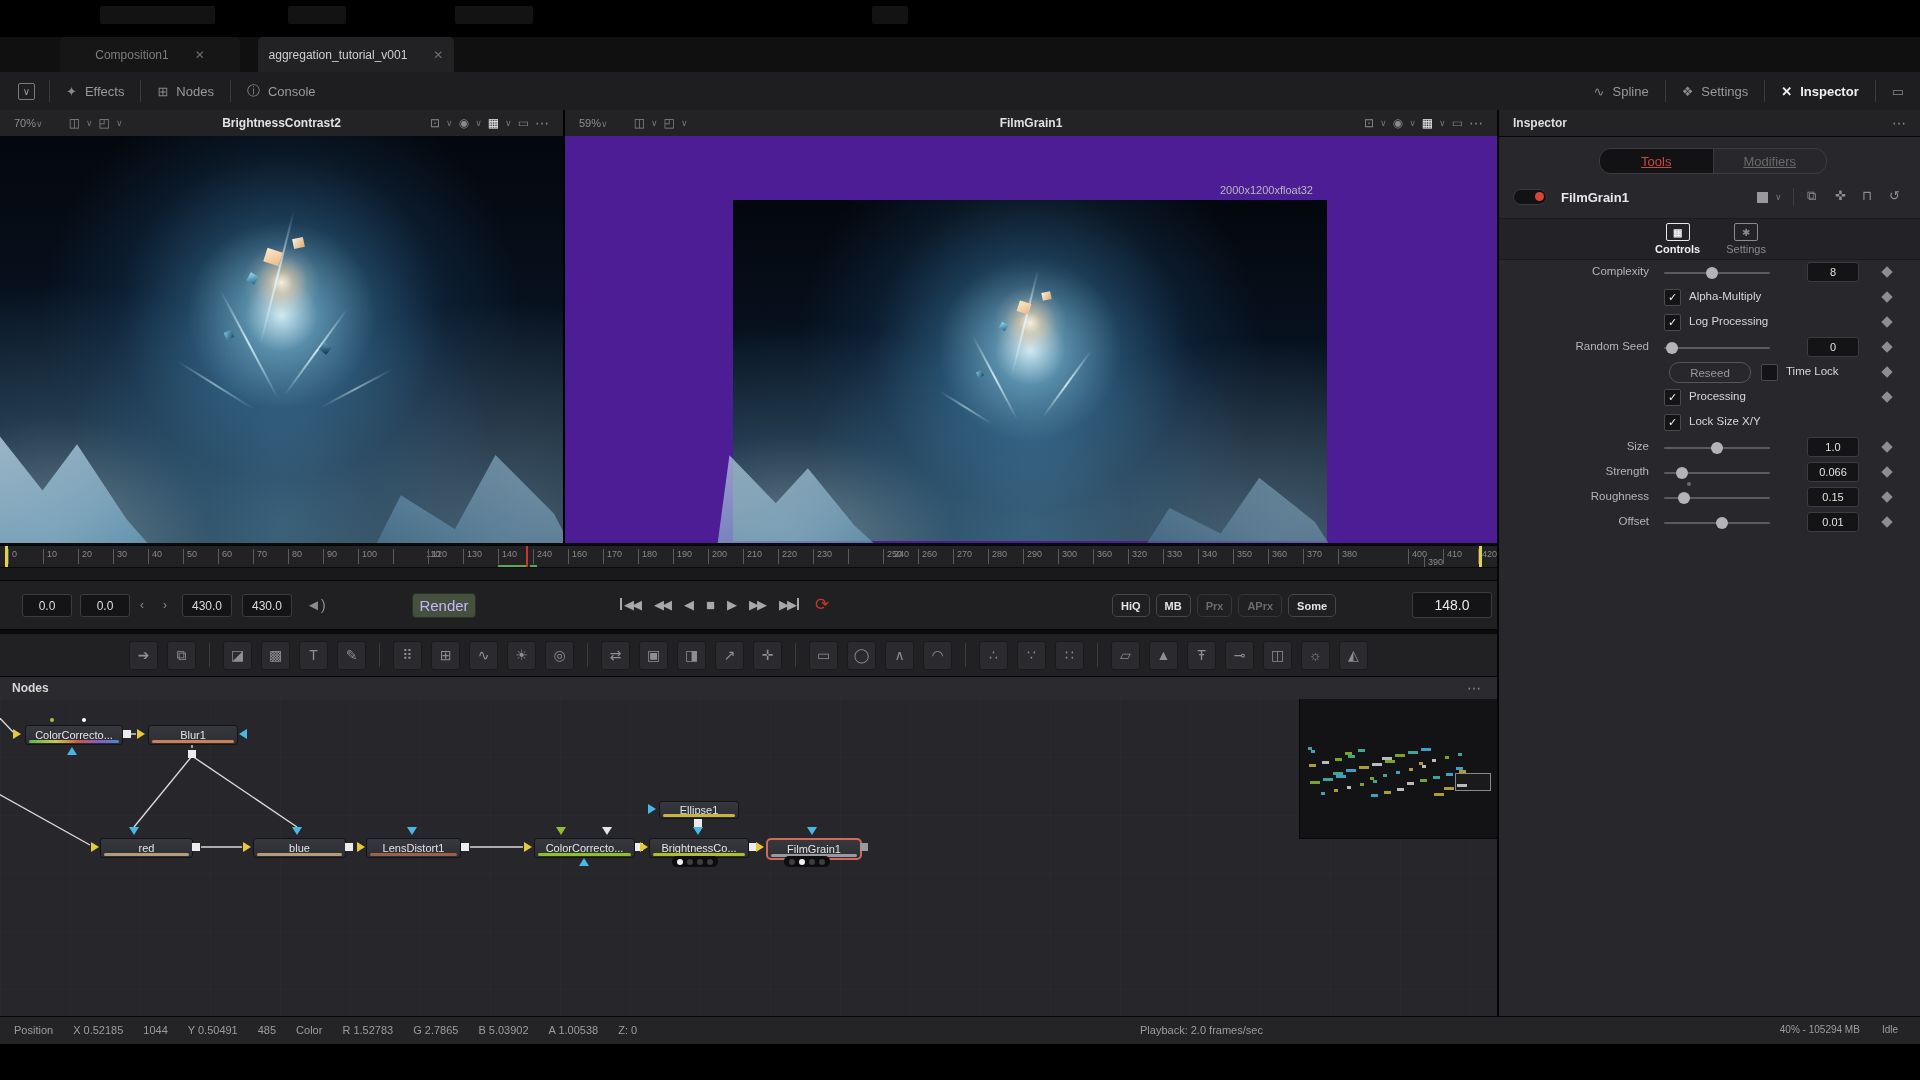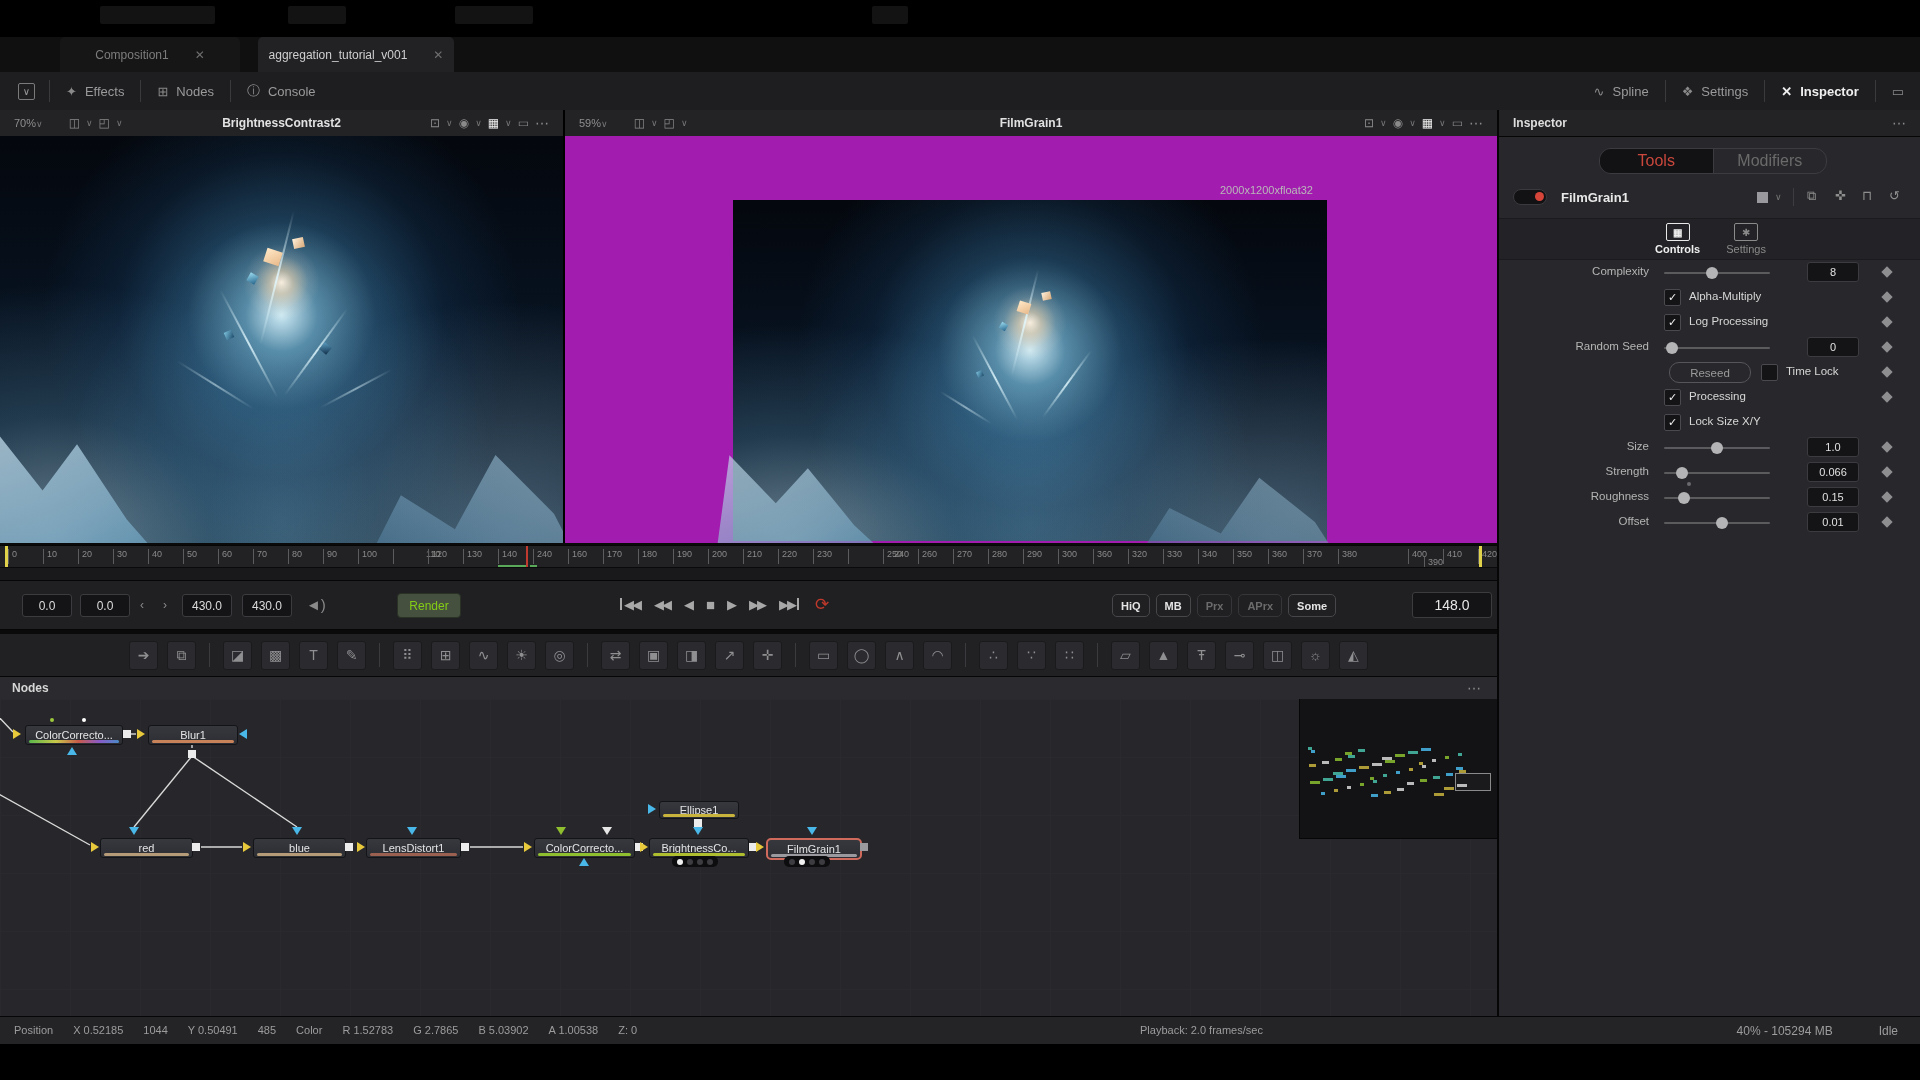--- a/index.html
+++ b/index.html
@@ -25,21 +25,21 @@
   .viewer-header{position:absolute;top:110px;height:26px;background:#232326;border-bottom:1px solid #060606;display:flex;align-items:center;font-size:11px;color:#8e8e8e;}
   #vh-left{left:0;width:563px;}
   #vh-right{left:565px;width:932px;border-bottom:2px solid #4e2a27;}
   .vh-title{position:absolute;left:0;right:0;text-align:center;color:#e2e2e2;font-weight:bold;font-size:12px;pointer-events:none;}
   .vh-group{display:flex;align-items:center;gap:6px;z-index:2;}
   .vh-ic{font-size:12px;color:#8a8a8a;}
   .vh-ic.on{color:#efefef;}
   .chev{font-size:9px;color:#777;}
   .viewer-body{position:absolute;top:136px;height:407px;background:#0c0c0e;overflow:hidden;}
   #vb-left{left:0;width:563px;}
-  #vb-right{left:565px;width:932px;background:#a21caf;}
+  #vb-right{left:565px;width:932px;background:#4c1d95;}
   .pane-divider{left:563px;top:110px;width:2px;height:433px;background:#000;}
   .energy{position:absolute;background:
     radial-gradient(circle at 50% 36%, rgba(255,242,225,0.95) 0%, rgba(255,216,170,0.55) 3%, rgba(255,220,190,0.12) 7%, transparent 10%),
     radial-gradient(circle at 50% 44%, rgba(215,245,255,0.95) 0%, rgba(130,205,240,0.62) 10%, rgba(70,150,205,0.34) 26%, rgba(35,90,140,0.18) 45%, transparent 66%),
     radial-gradient(ellipse at 50% 95%, rgba(120,190,225,0.28) 0%, transparent 55%),
     radial-gradient(ellipse at 10% 100%, rgba(200,230,245,0.5) 0%, rgba(110,170,205,0.25) 22%, transparent 45%),
     radial-gradient(ellipse at 90% 100%, rgba(170,210,235,0.38) 0%, transparent 42%),
     linear-gradient(180deg,#04070d 0%,#071220 45%,#0a1a29 100%);}
   .streak{position:absolute;width:2px;background:linear-gradient(180deg,transparent,rgba(225,248,255,0.85),transparent);filter:blur(0.6px);}
   .cube{position:absolute;border:0;}
@@ -49,21 +49,21 @@
   #ruler{left:0;top:545px;width:1497px;height:22px;background:#222225;border-top:1px solid #060606;}
   .tick{position:absolute;top:3px;height:15px;border-left:1px solid #5c5c5f;padding-left:3px;font-size:9px;color:#8a8a8a;}
   #range-start,#range-end{position:absolute;top:0;width:3px;height:22px;background:#e0d24a;}
   #playhead{position:absolute;top:0;width:2px;height:22px;background:#c03a30;}
   .green-seg{position:absolute;top:19px;height:2px;background:#5aa85a;}
   #ruler-gap{left:0;top:567px;width:1497px;height:13px;background:#19191c;border-top:1px solid #0a0a0a;}
   
   #transport{left:0;top:580px;width:1497px;height:48px;background:#202023;border-top:1px solid #060606;border-bottom:1px solid #060606;}
   .t-field{position:absolute;top:13px;height:21px;background:#141416;border:1px solid #3c3c40;border-radius:3px;color:#dcdcdc;font-size:12px;display:flex;align-items:center;justify-content:center;}
   .t-chev{position:absolute;top:13px;height:21px;color:#8a8a8a;font-size:12px;display:flex;align-items:center;}
-  #render-btn{position:absolute;left:397px;top:12px;width:62px;height:23px;background:#45503f;border:1px solid #2a3226;border-radius:4px;color:#84cc16;font-size:12px;display:flex;align-items:center;justify-content:center;}
+  #render-btn{position:absolute;left:412px;top:12px;width:62px;height:23px;background:#45503f;border:1px solid #2a3226;border-radius:4px;color:#c4b5fd;font-size:15px;display:flex;align-items:center;justify-content:center;}
   #playback{position:absolute;left:618px;top:10px;display:flex;align-items:center;gap:14px;}
   .pb{color:#a8a8a8;font-size:13px;letter-spacing:-2px;display:flex;align-items:center;height:26px;}
   .pb .bar{display:inline-block;width:2px;height:12px;background:#a8a8a8;margin:0 2px;}
   .pb.stop-sq{font-size:15px;}
   .pb.loop{color:#c0392b;font-size:17px;letter-spacing:0;}
   #quality{position:absolute;left:1112px;top:13px;display:flex;gap:6px;}
   .q-btn{height:21px;padding:0 8px;border:1px solid #47474b;border-radius:5px;font-size:11px;font-weight:bold;display:flex;align-items:center;color:#e4e4e4;background:#202023;}
   .q-btn.off{color:#6b6b6b;border-color:#36363a;}
   #frame-box{position:absolute;left:1412px;top:11px;width:78px;height:24px;background:#141416;border:1px solid #3c3c40;border-radius:3px;color:#e8e8e8;font-size:14px;display:flex;align-items:center;justify-content:center;}
   
@@ -87,21 +87,21 @@
   .pill i{width:6px;height:6px;border-radius:50%;background:#3d3d41;}
   .pill i.on{background:#f0f0f0;}
   #minimap{position:absolute;right:0;top:0;width:197px;height:139px;background:#131316;border-left:1px solid #060606;border-bottom:1px solid #060606;}
   .mm-dash{position:absolute;height:3px;}
   #mm-box{position:absolute;right:6px;top:74px;width:34px;height:16px;border:1px solid #8a8a8a;background:#1a1a1d;}
   
   #inspector{left:1497px;top:110px;width:423px;height:906px;background:#28282c;border-left:2px solid #060606;}
   #insp-header{position:absolute;left:0;top:0;width:100%;height:26px;background:#232326;border-bottom:1px solid #060606;}
   #insp-title{position:absolute;left:14px;top:6px;font-weight:bold;font-size:12px;color:#dedede;}
   #insp-tabs{position:absolute;left:100px;top:38px;width:226px;height:24px;display:flex;border:1px solid #3c3c40;border-radius:12px;overflow:hidden;}
-  .insp-tab{flex:1;display:flex;align-items:center;justify-content:center;font-size:16px;}
+  .insp-tab{flex:1;display:flex;align-items:center;justify-content:center;font-size:13px;text-decoration:underline;}
   #tab-tools{background:#121214;color:#c9473c;border-right:1px solid #3c3c40;}
   #tab-modifiers{color:#6a6a6a;}
   #node-row{position:absolute;left:0;top:72px;width:100%;height:30px;display:flex;align-items:center;}
   #node-toggle{width:32px;height:14px;background:#121214;border:1px solid #3a3a3e;border-radius:8px;margin-left:14px;position:relative;}
   #node-toggle i{position:absolute;right:2px;top:1.5px;width:9px;height:9px;border-radius:50%;background:#d6453a;}
   #node-name{margin-left:14px;font-weight:bold;font-size:13px;color:#e8e8e8;}
   #node-color-sq{position:absolute;left:258px;top:10px;width:11px;height:11px;background:#9a9a9e;}
   #node-row .chev{position:absolute;left:276px;top:10px;}
   .hdr-ic{position:absolute;top:6px;color:#8e8e8e;font-size:13px;}
   #insp-sep1{position:absolute;left:294px;top:6px;width:1px;height:18px;background:#3d3d41;}
@@ -120,21 +120,21 @@
   .c-diamond{position:absolute;left:384px;top:8px;width:8px;height:8px;background:#8e8e90;transform:rotate(45deg);}
   .c-check{position:absolute;left:165px;top:4px;width:15px;height:15px;background:#141416;border:1px solid #4a4a4e;border-radius:2px;color:#f2f2f2;font-size:11px;display:flex;align-items:center;justify-content:center;}
   .c-chklabel{position:absolute;left:190px;top:5px;color:#d6d6d6;font-size:11.5px;}
   .reseed-btn{position:absolute;left:170px;top:2px;width:80px;height:19px;border:1px solid #55555a;border-radius:10px;color:#9a9a9a;font-size:11.5px;display:flex;align-items:center;justify-content:center;}
   .tl-check{left:262px;}
   .tl-label{left:287px;}
   
   #status-bar{left:0;top:1016px;width:1920px;height:28px;background:#242427;border-top:1px solid #060606;}
   #status-left{position:absolute;left:14px;top:7px;display:flex;gap:20px;color:#9c9c9c;font-size:11px;}
   #status-center{position:absolute;left:1140px;top:7px;color:#9c9c9c;font-size:11px;}
-  #status-right{position:absolute;right:22px;top:7px;display:flex;gap:46px;color:#9c9c9c;font-size:12px;}
+  #status-right{position:absolute;right:22px;top:7px;display:flex;gap:22px;color:#9c9c9c;font-size:10px;}
   #bottom-black{left:0;top:1044px;width:1920px;height:36px;background:#000;}
 </style>
 </head>
 <body>
 
 <div id="app">
 
   <div class="abs" id="win-strip">
     <div class="win-ghost" style="left:100px;width:115px;"></div>
     <div class="win-ghost" style="left:288px;width:58px;"></div>

